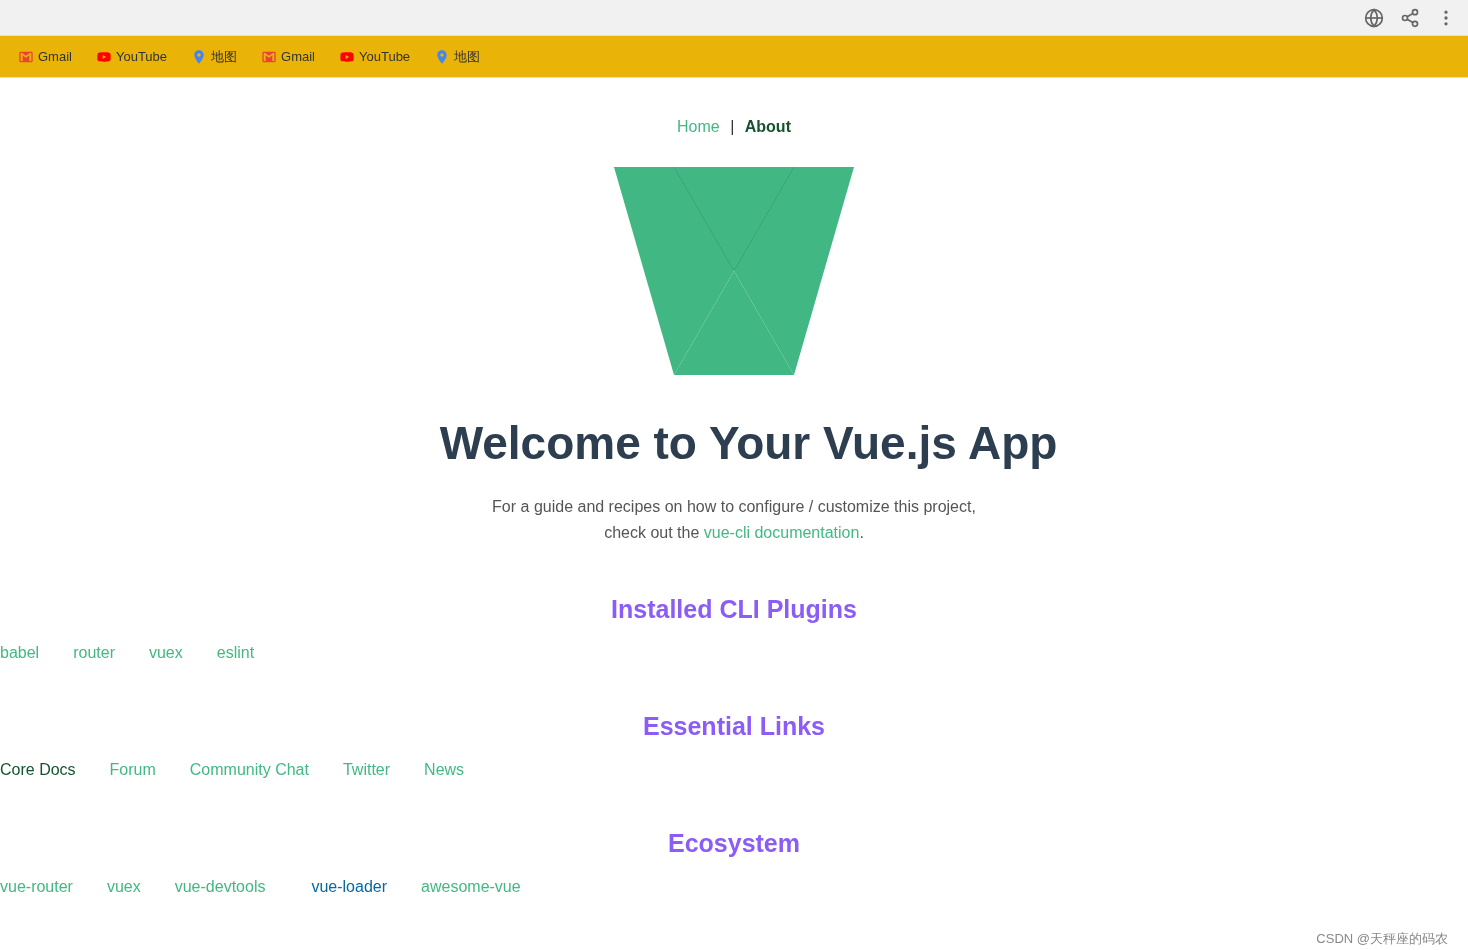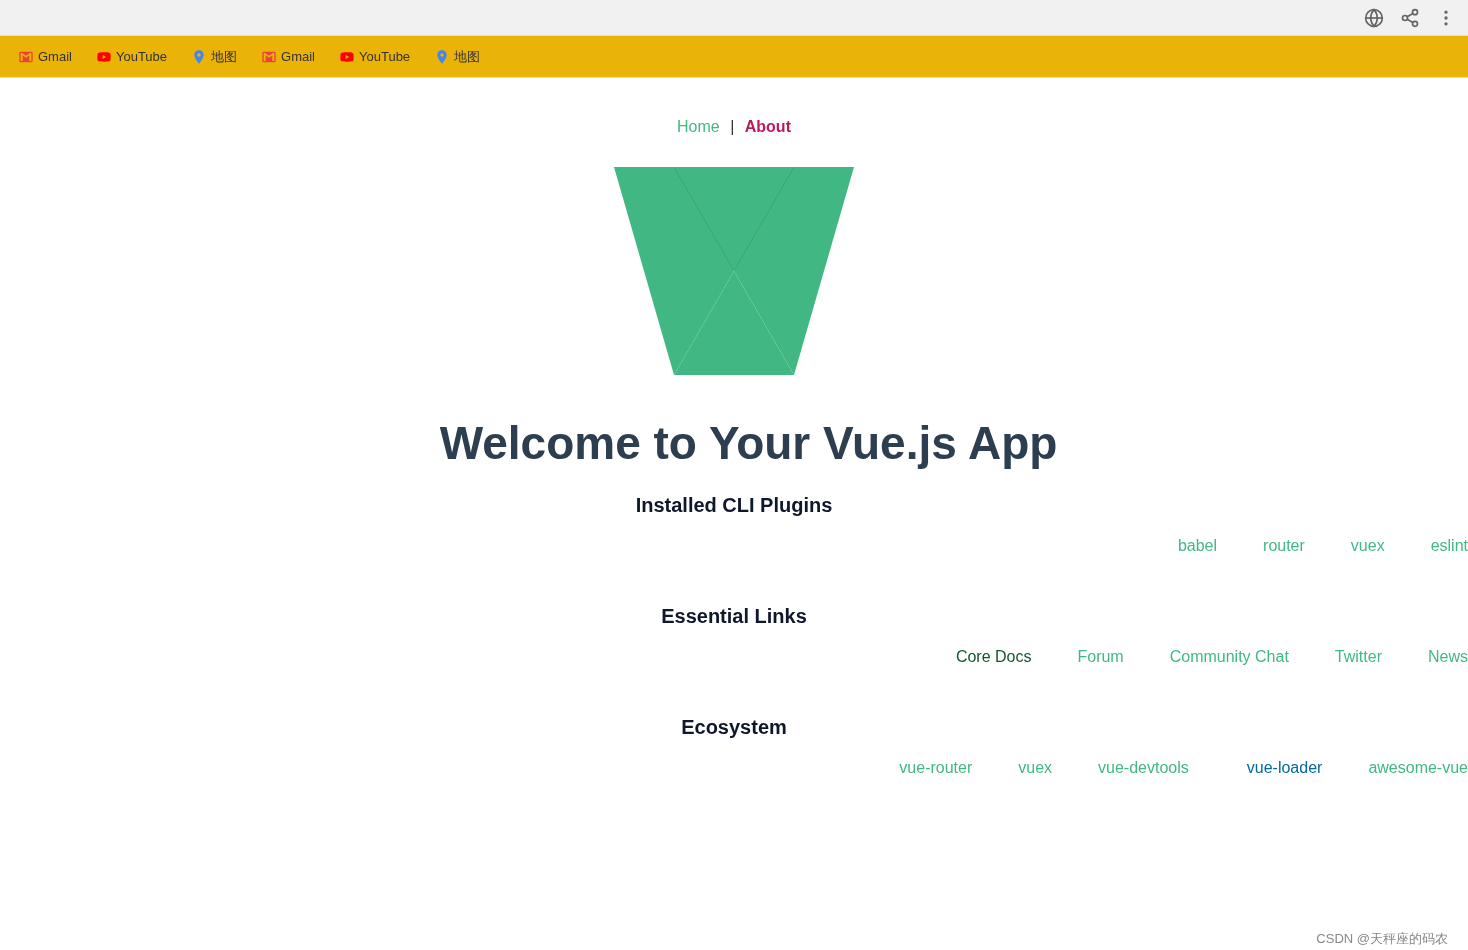--- a/index.html
+++ b/index.html
@@ -103,30 +103,30 @@
       line-height: 1.6;
       margin-bottom: 50px;
     }
 
     .description a {
       color: #42b883;
       text-decoration: none;
     }
 
     .section-title {
-      font-size: 20px;
+      font-size: 25px;
       font-weight: bold;
-      color: #0f172a;
+      color: #8b5cf6;
       margin-bottom: 20px;
     }
 
     .links-row {
       display: flex;
-      justify-content: flex-end;
-      gap: 46px;
+      justify-content: flex-start;
+      gap: 34px;
       margin-bottom: 50px;
     }
 
     .links-row a {
       color: #42b883;
       text-decoration: none;
       font-size: 16px;
     }
 
     
@@ -204,36 +204,41 @@
     </svg>
     <span>地图</span>
   </div>
 </div>
 
 <div class="main-content">
 
   <div class="nav-links">
     <a href="#">Home</a>
     <span class="separator">|</span>
-    <a href="#" class="active" style="font-weight: bold; color: #be185d; text-decoration: none;">About</a>
+    <a href="#" class="active" style="font-weight: bold; color: #14532d; text-decoration: none;">About</a>
   </div>
 
   <svg class="vue-logo" viewBox="0 0 261.76 226.69" xmlns="http://www.w3.org/2000/svg">
     <g transform="translate(130.88 113.35)">
       <polygon points="-130.88,-113.35 0,-113.35 0,0" fill="#35495e"></polygon>
       <polygon points="0,-113.35 130.88,-113.35 0,0" fill="#35495e"></polygon>
       <polygon points="-65.44,-113.35 0,0 65.44,-113.35" fill="#41b883"></polygon>
       <polygon points="-130.88,-113.35 -65.44,-113.35 0,0 -65.44,113.35" fill="#41b883"></polygon>
       <polygon points="130.88,-113.35 65.44,-113.35 0,0 65.44,113.35" fill="#41b883"></polygon>
       <polygon points="-65.44,113.35 0,0 65.44,113.35 0,113.35" fill="#41b883"></polygon>
     </g>
   </svg>
 
   <h1 class="welcome-title">Welcome to Your Vue.js App</h1>
 
+  <p class="description">
+    <span>For a guide and recipes on how to configure / customize this project,</span><br>
+    <span>check out the</span>
+    <a href="#">vue-cli documentation</a><span>.</span>
+  </p>
 
   <h2 class="section-title">Installed CLI Plugins</h2>
   <div class="links-row">
     <a href="#" style="color: rgb(66, 184, 131); text-decoration: none;">babel</a>
     <a href="#" style="color: rgb(66, 184, 131); text-decoration: none;">router</a>
     <a href="#" style="color: rgb(66, 184, 131); text-decoration: none;">vuex</a>
     <a href="#" style="color: rgb(66, 184, 131); text-decoration: none;">eslint</a>
   </div>
 
   <h2 class="section-title">Essential Links</h2>

